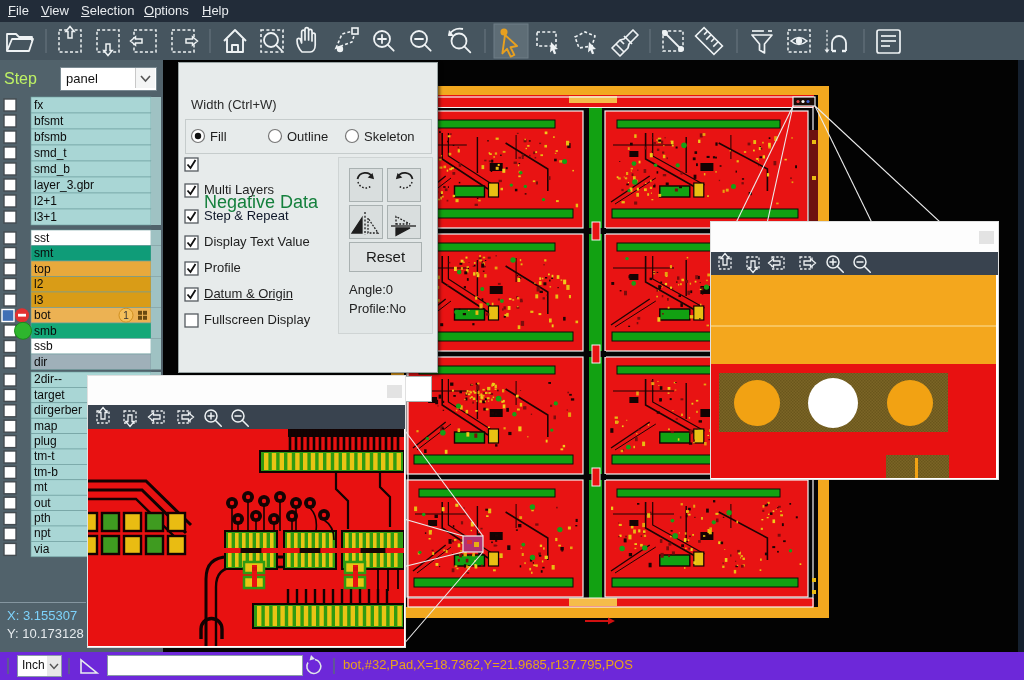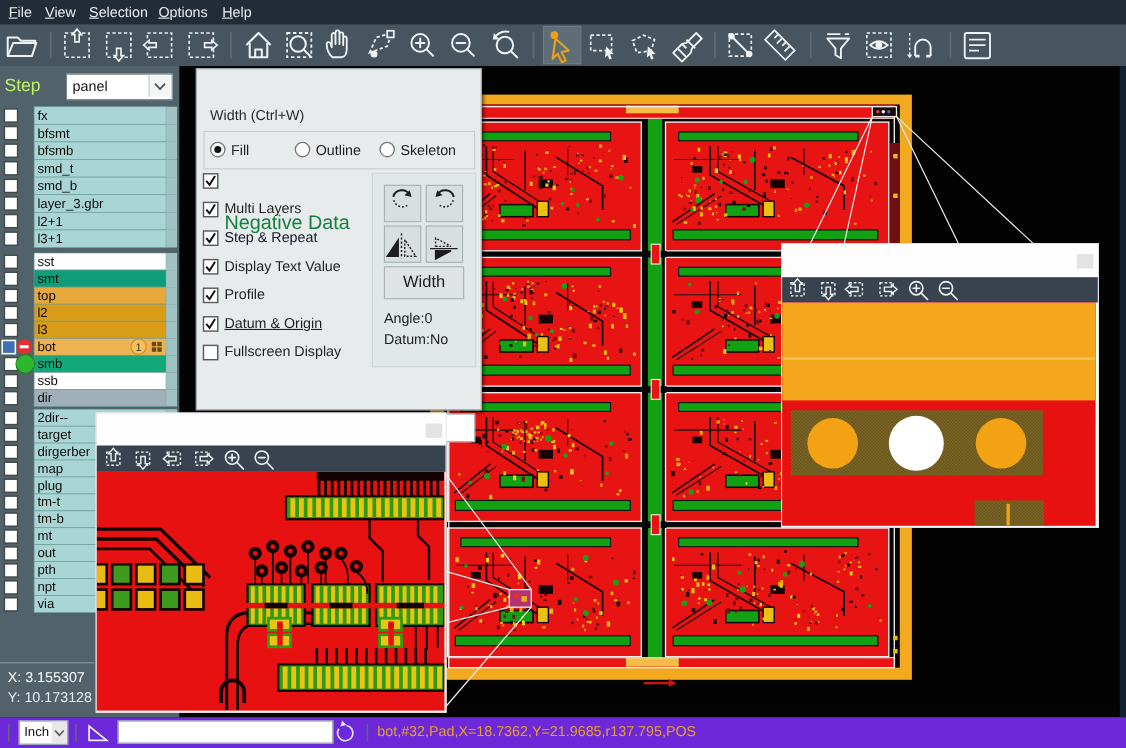--- a/index.html
+++ b/index.html
@@ -1376,21 +1376,21 @@
 <rect x="31" y="466.0" width="120" height="15.4" fill="#a9d6d5" stroke="#6f9f9f" stroke-width="0.6"></rect>
 <rect x="151" y="466.0" width="10" height="15.4" fill="#9fc2c3"></rect>
 <rect x="4" y="468.0" width="12" height="12" fill="#ffffff" stroke="#444b50" stroke-width="1.4"></rect>
 <text x="34" y="477.4" font-size="12" fill="#0b0b0b" font-family="Liberation Sans">npt</text>
 <rect x="31" y="481.4" width="120" height="15.4" fill="#a9d6d5" stroke="#6f9f9f" stroke-width="0.6"></rect>
 <rect x="151" y="481.4" width="10" height="15.4" fill="#9fc2c3"></rect>
 <rect x="4" y="483.4" width="12" height="12" fill="#ffffff" stroke="#444b50" stroke-width="1.4"></rect>
 <text x="34" y="492.8" font-size="12" fill="#0b0b0b" font-family="Liberation Sans">via</text>
 </svg>
 <div class="abs" style="left:0;top:542px;width:86px;height:1px;background:#8596a0;"></div>
-<div class="abs" style="left:7px;top:548px;color:#ffffff;font-size:13px;">X: 3.155307</div>
+<div class="abs" style="left:7px;top:548px;color:#7dd3fc;font-size:13px;">X: 3.155307</div>
 <div class="abs" style="left:7px;top:566px;color:#e6ebee;font-size:13px;">Y: 10.173128</div>
 </div>
 <div class="abs" style="left:178px;top:62px;width:258px;height:309px;background:#e7ebeb;border:1px solid #9aa4a4;box-shadow:2px 2px 3px rgba(0,0,0,0.5);">
 <div class="abs" style="left:12px;top:34px;font-size:13px;color:#2a2a2a;">Width (Ctrl+W)</div>
 <div class="abs" style="left:6px;top:56px;width:245px;height:33px;border:1px solid #c6cccc;"></div>
 <svg width="258" height="309" style="position:absolute;left:0;top:0;">
 <circle cx="19" cy="73" r="6.5" fill="#fff" stroke="#777" stroke-width="1.2"></circle>
         <circle cx="19" cy="73" r="3.2" fill="#111"></circle>
 <circle cx="96" cy="73" r="6.5" fill="#fff" stroke="#777" stroke-width="1.2"></circle>
 <circle cx="173" cy="73" r="6.5" fill="#fff" stroke="#777" stroke-width="1.2"></circle>
@@ -1438,23 +1438,23 @@
             <path d="M23,75 v-15 l-10,15 z" fill="#1e1e1e"></path>
             <line x1="26" y1="54" x2="26" y2="77" stroke-dasharray="2,1.8"></line>
             <path d="M29,75 v-15 l10,15 z" stroke-dasharray="1.8,1.5"></path>
           </g>
 <g stroke="#1e1e1e" fill="none" stroke-width="1.3">
             <path d="M57,66 h14 l-14,-7.5 z" stroke-dasharray="1.8,1.5"></path>
             <line x1="52" y1="68" x2="77" y2="68"></line>
             <path d="M57,70 h14 l-14,7.5 z" fill="#1e1e1e"></path>
           </g>
 </svg>
-<div class="abs" style="left:10px;top:84px;width:71px;height:28px;background:#dfe3e3;border:1px solid #a9b1b1;text-align:center;line-height:28px;font-size:15px;color:#1a1a1a;">Width</div>
+<div class="abs" style="left:10px;top:84px;width:71px;height:28px;background:#dfe3e3;border:1px solid #a9b1b1;text-align:center;line-height:28px;font-size:15px;color:#1a1a1a;">Reset</div>
 <div class="abs" style="left:10px;top:124px;font-size:13px;color:#222;">Angle:0</div>
-<div class="abs" style="left:10px;top:143px;font-size:13px;color:#222;">Datum:No</div>
+<div class="abs" style="left:10px;top:143px;font-size:13px;color:#222;">Profile:No</div>
 </div>
 <div class="abs" style="left:6px;top:281px;width:245px;height:24px;background:#ffffff;border:1px solid #a9b1b1;text-align:center;line-height:24px;font-size:13px;color:#1a1a1a;margin-top:32px;">Close</div>
 </div>
 <div class="abs" style="left:87px;top:375px;width:317px;height:271px;background:#fff;border:1px solid #e0e0e0;">
 <div class="abs" style="left:0;top:0;width:317px;height:29px;background:#fdfdfd;">
         <div class="abs" style="left:299px;top:9px;width:15px;height:13px;background:#e3e3e3;"></div>
       </div>
 <div class="abs" style="left:0;top:29px;width:317px;height:24px;background:#39434f;">
 <svg width="317" height="24">
 <g stroke="#eef2f4" fill="none" stroke-width="1.3">

